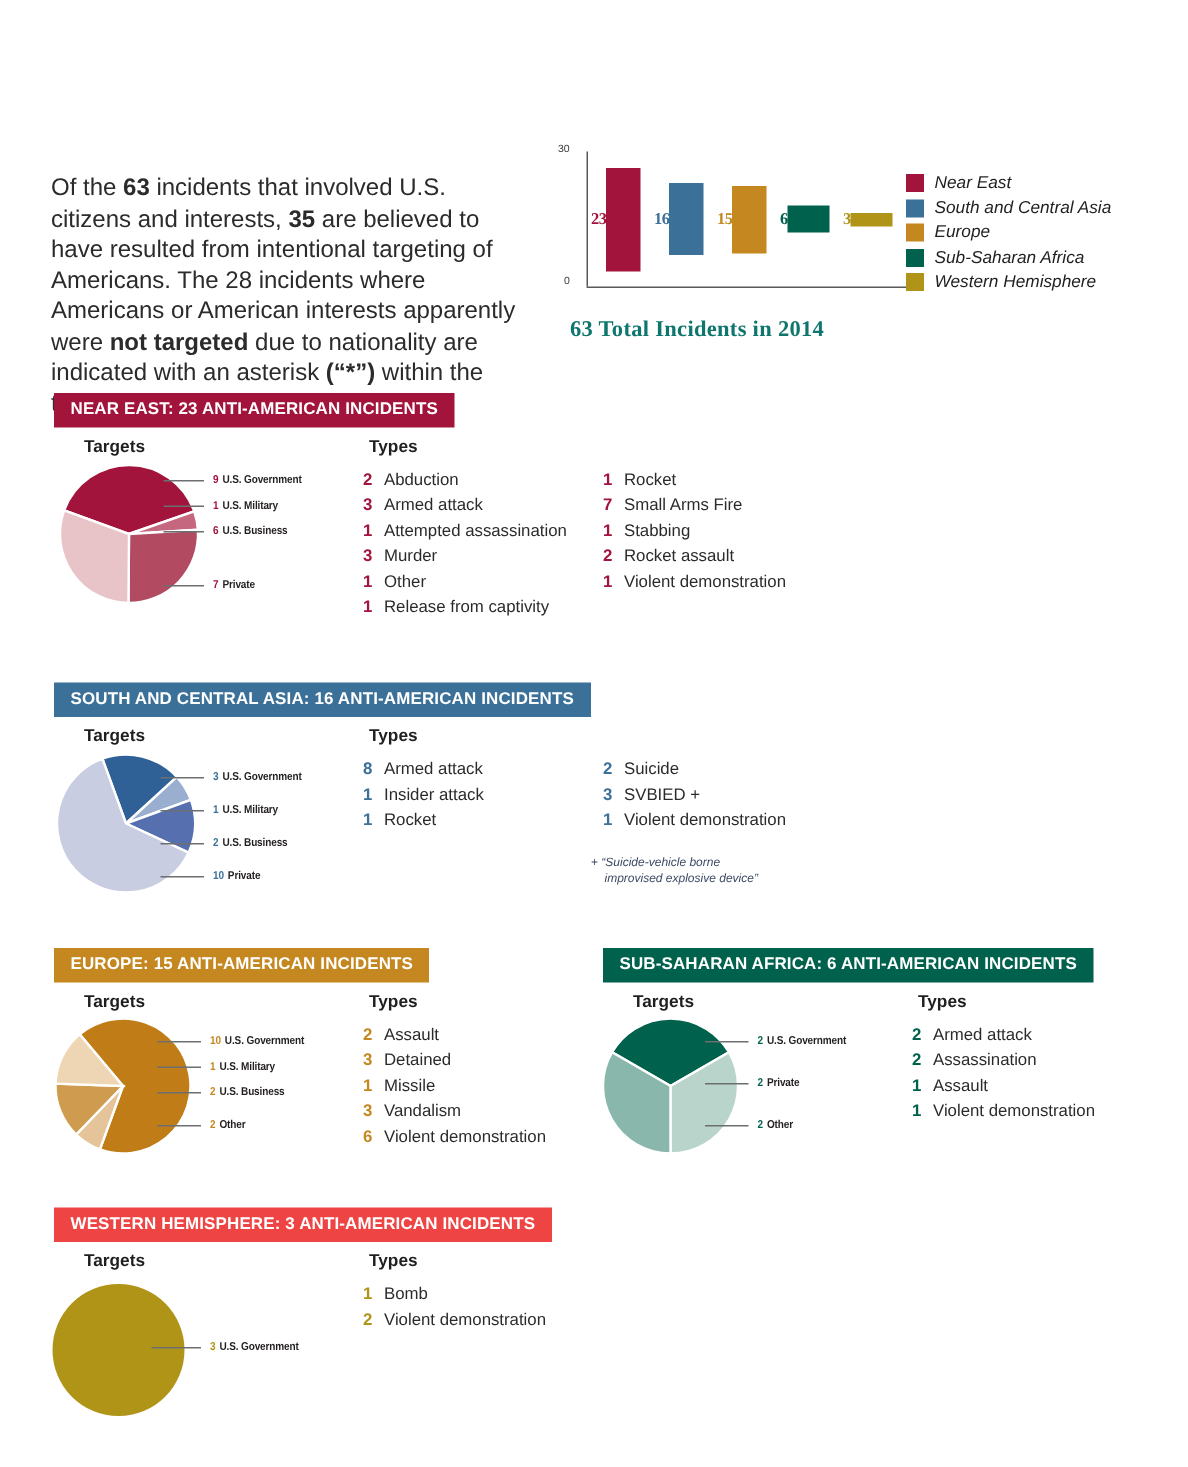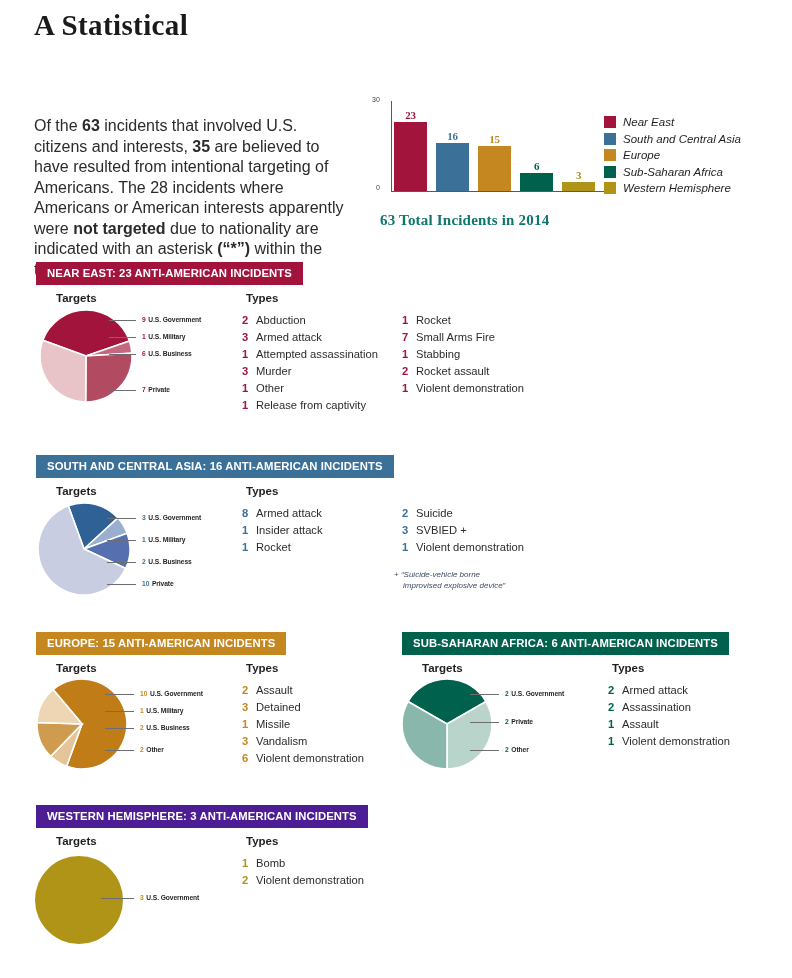--- a/index.html
+++ b/index.html
@@ -89,21 +89,21 @@
     height: 90px;
     display: flex;
     align-items: flex-end;
     gap: 9px;
   }
   .bar-col {
     position: relative;
     width: 33px;
     height: 100%;
     display: flex;
-    flex-direction: column;
+    flex-direction: row;
     justify-content: flex-end;
     align-items: center;
   }
   .bar-value {
     font-family: "Liberation Serif", serif;
     font-weight: bold;
     font-size: 11px;
     line-height: 12px;
     margin-bottom: 1px;
     letter-spacing: -0.3px;
@@ -214,21 +214,20 @@
     line-height: 11px;
     color: #3b4a63;
     width: 150px;
   }
   .footnote .plus { font-style: normal; }
 </style>
 </head>
 <body>
 
 <div class="title">
-  <span class="title-line">A Statistical</span>
 </div>
 
 <p class="intro">
   <span>Of the </span><b>63</b><span> incidents that involved U.S. citizens and interests, </span><b>35</b><span> are believed to have resulted from intentional targeting of Americans.  The 28 incidents where Americans or American interests apparently were </span><b>not targeted</b><span> due to nationality are indicated with an asterisk </span><b>(“*”)</b><span> within the text.</span>
 </p>
 
 <div class="chart-wrap">
   <div class="axis-label-top">30</div>
   <div class="axis-label-bottom">0</div>
   <div class="axis-y"></div>
@@ -466,21 +465,21 @@
           <span class="type-num" style="color: rgb(0, 97, 76);">1</span>
           <span class="type-txt">Assault</span>
         </div>
         <div class="type-row">
           <span class="type-num" style="color: rgb(0, 97, 76);">1</span>
           <span class="type-txt">Violent demonstration</span>
         </div>
       </div>
     </div>
     <div class="section" style="left: 0px; top: 0px; width: 792px;">
-      <div class="sec-header" style="position: absolute; left: 36px; top: 805px; background: #4c1d95;"><span>WESTERN HEMISPHERE: </span><span class="count-part">3 ANTI-AMERICAN INCIDENTS</span></div>
+      <div class="sec-header" style="position: absolute; left: 36px; top: 805px; background: #ef4444;"><span>WESTERN HEMISPHERE: </span><span class="count-part">3 ANTI-AMERICAN INCIDENTS</span></div>
       <div class="col-title targets-title" style="left: 56px; top: 835px;">Targets</div>
       <div class="col-title types-title" style="left: 246px; top: 835px;">Types</div>
       <div class="pie" style="left: 35px; top: 856px; width: 88px; height: 88px; background: rgb(176, 148, 24);"></div>
       <div class="lead" style="left: 101px; top: 898px; width: 33px;"></div>
       <div class="pie-label" style="left: 140px; top: 893px;"><span class="num" style="color: rgb(176, 148, 24);">3</span><span class="txt">U.S. Government</span></div>
       <div class="type-list" style="left: 242px; top: 857px;">
         <div class="type-row">
           <span class="type-num" style="color: rgb(176, 148, 24);">1</span>
           <span class="type-txt">Bomb</span>
         </div>

